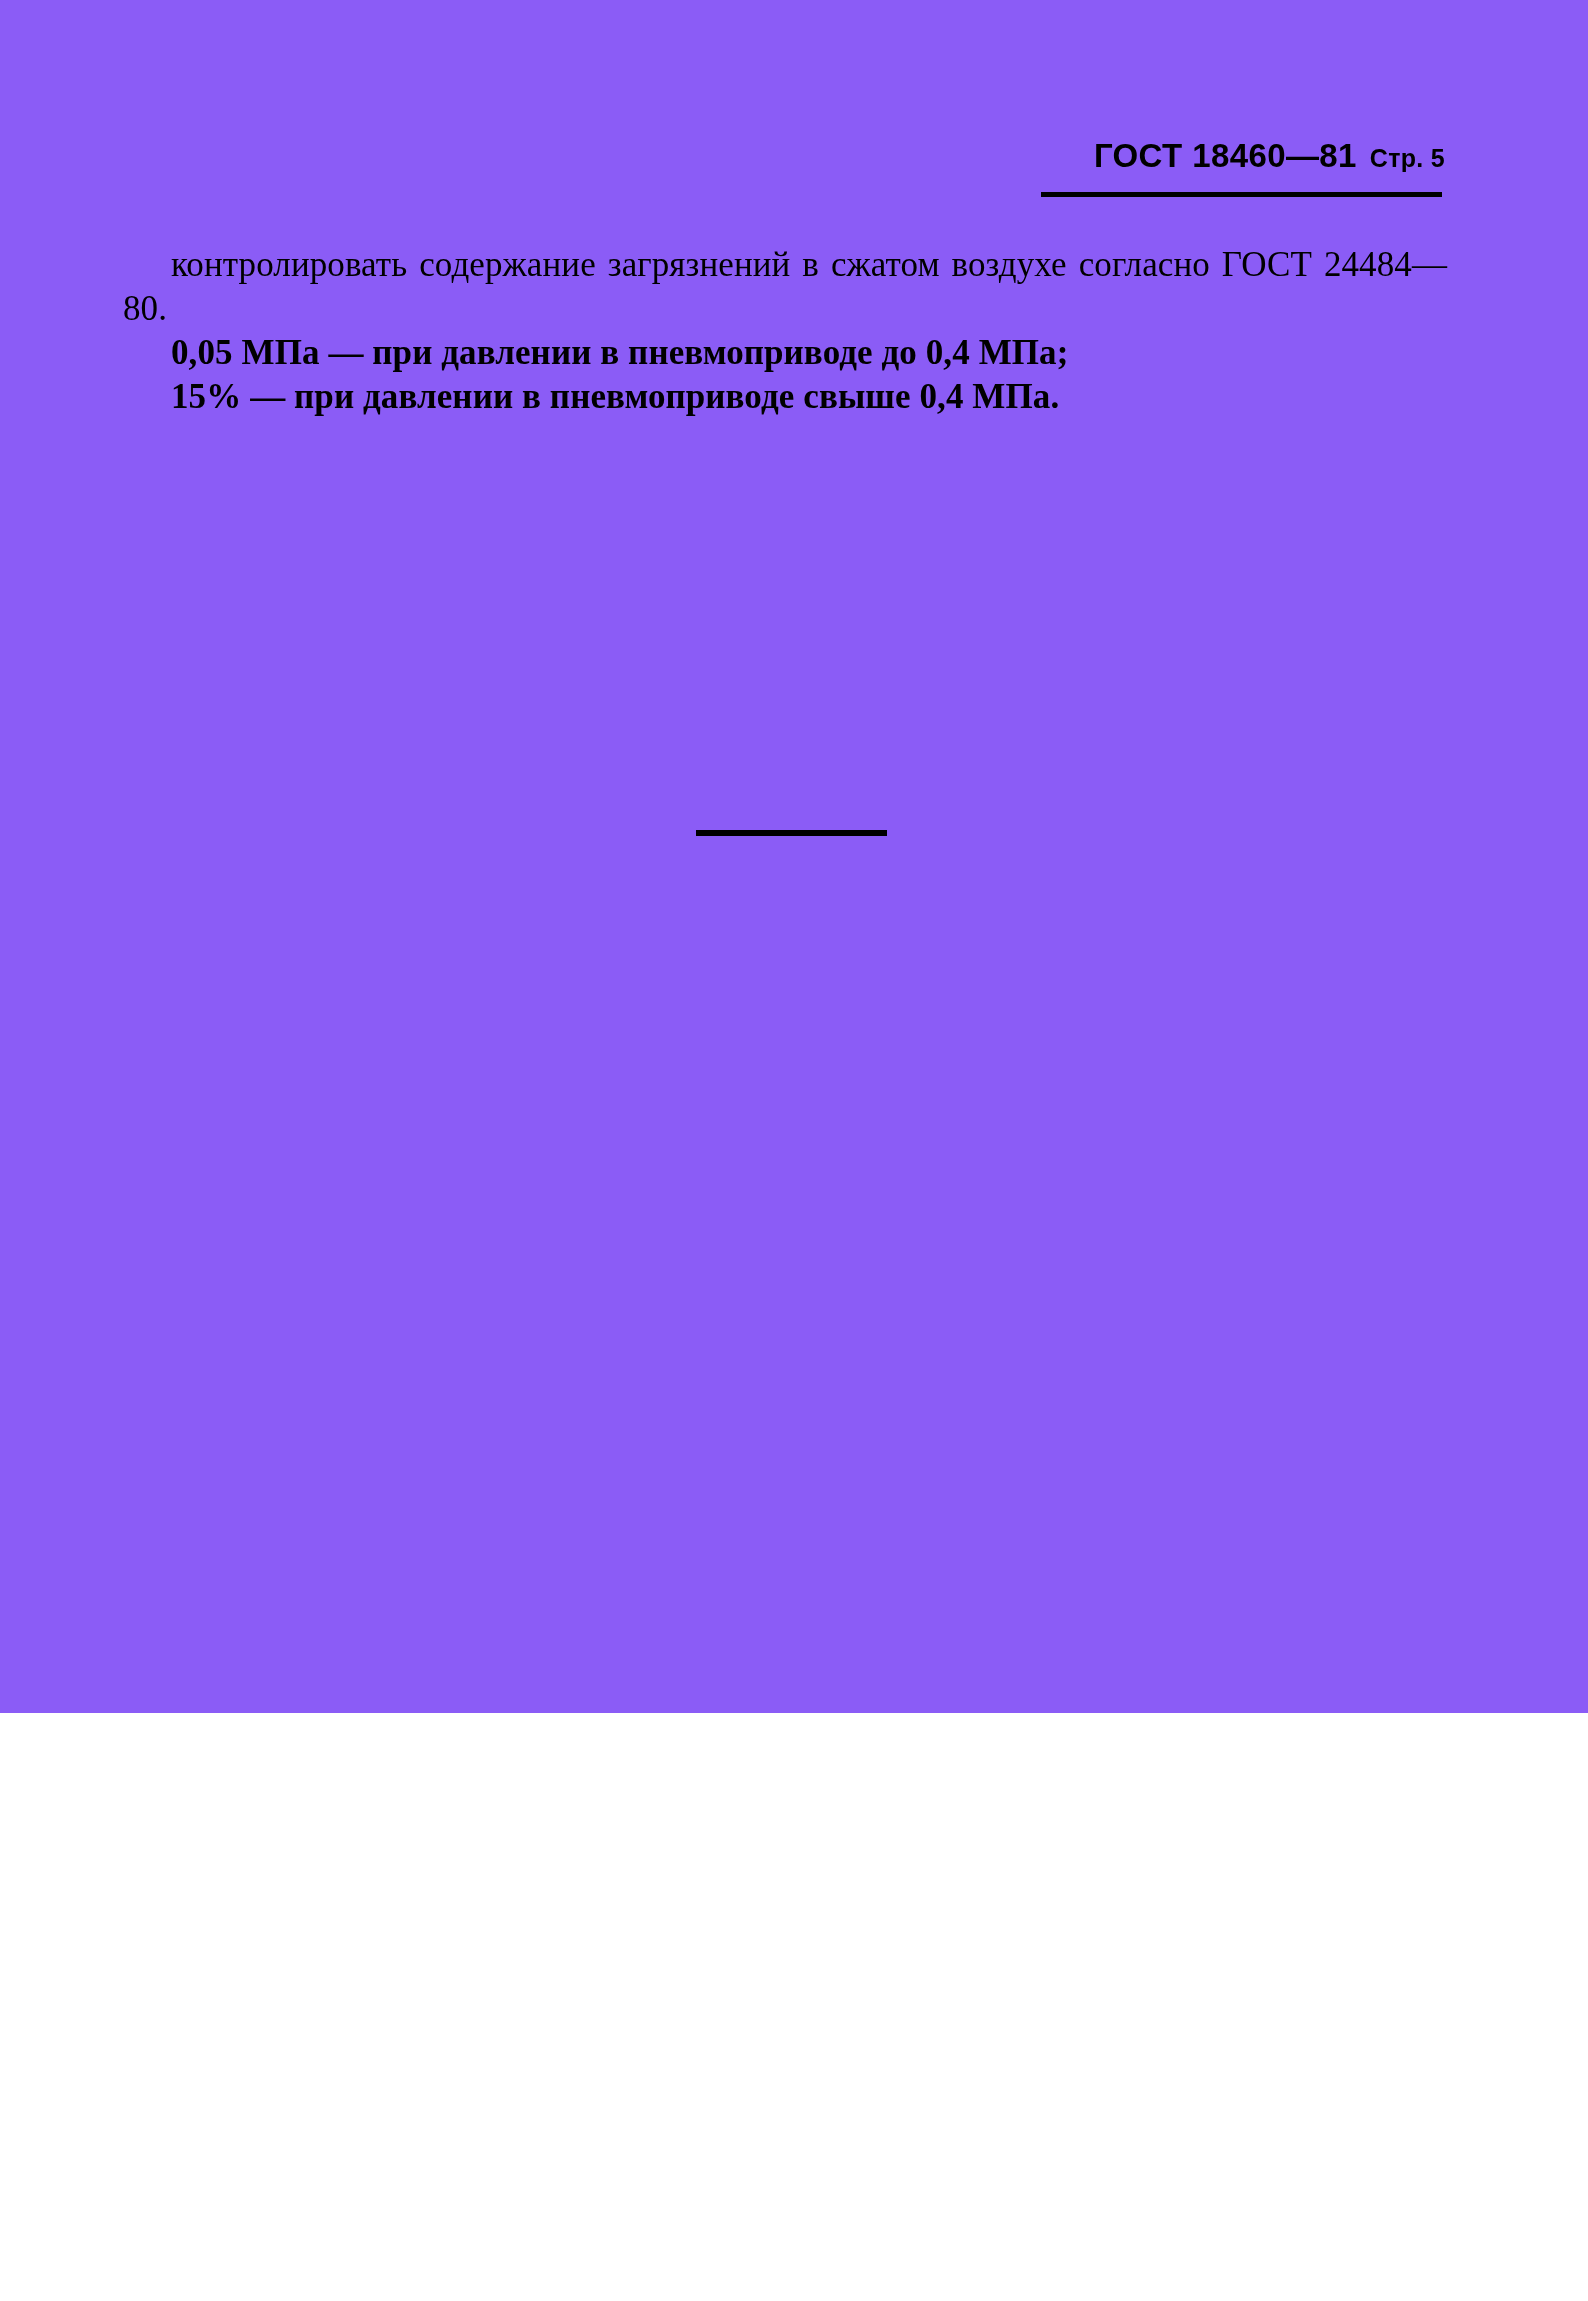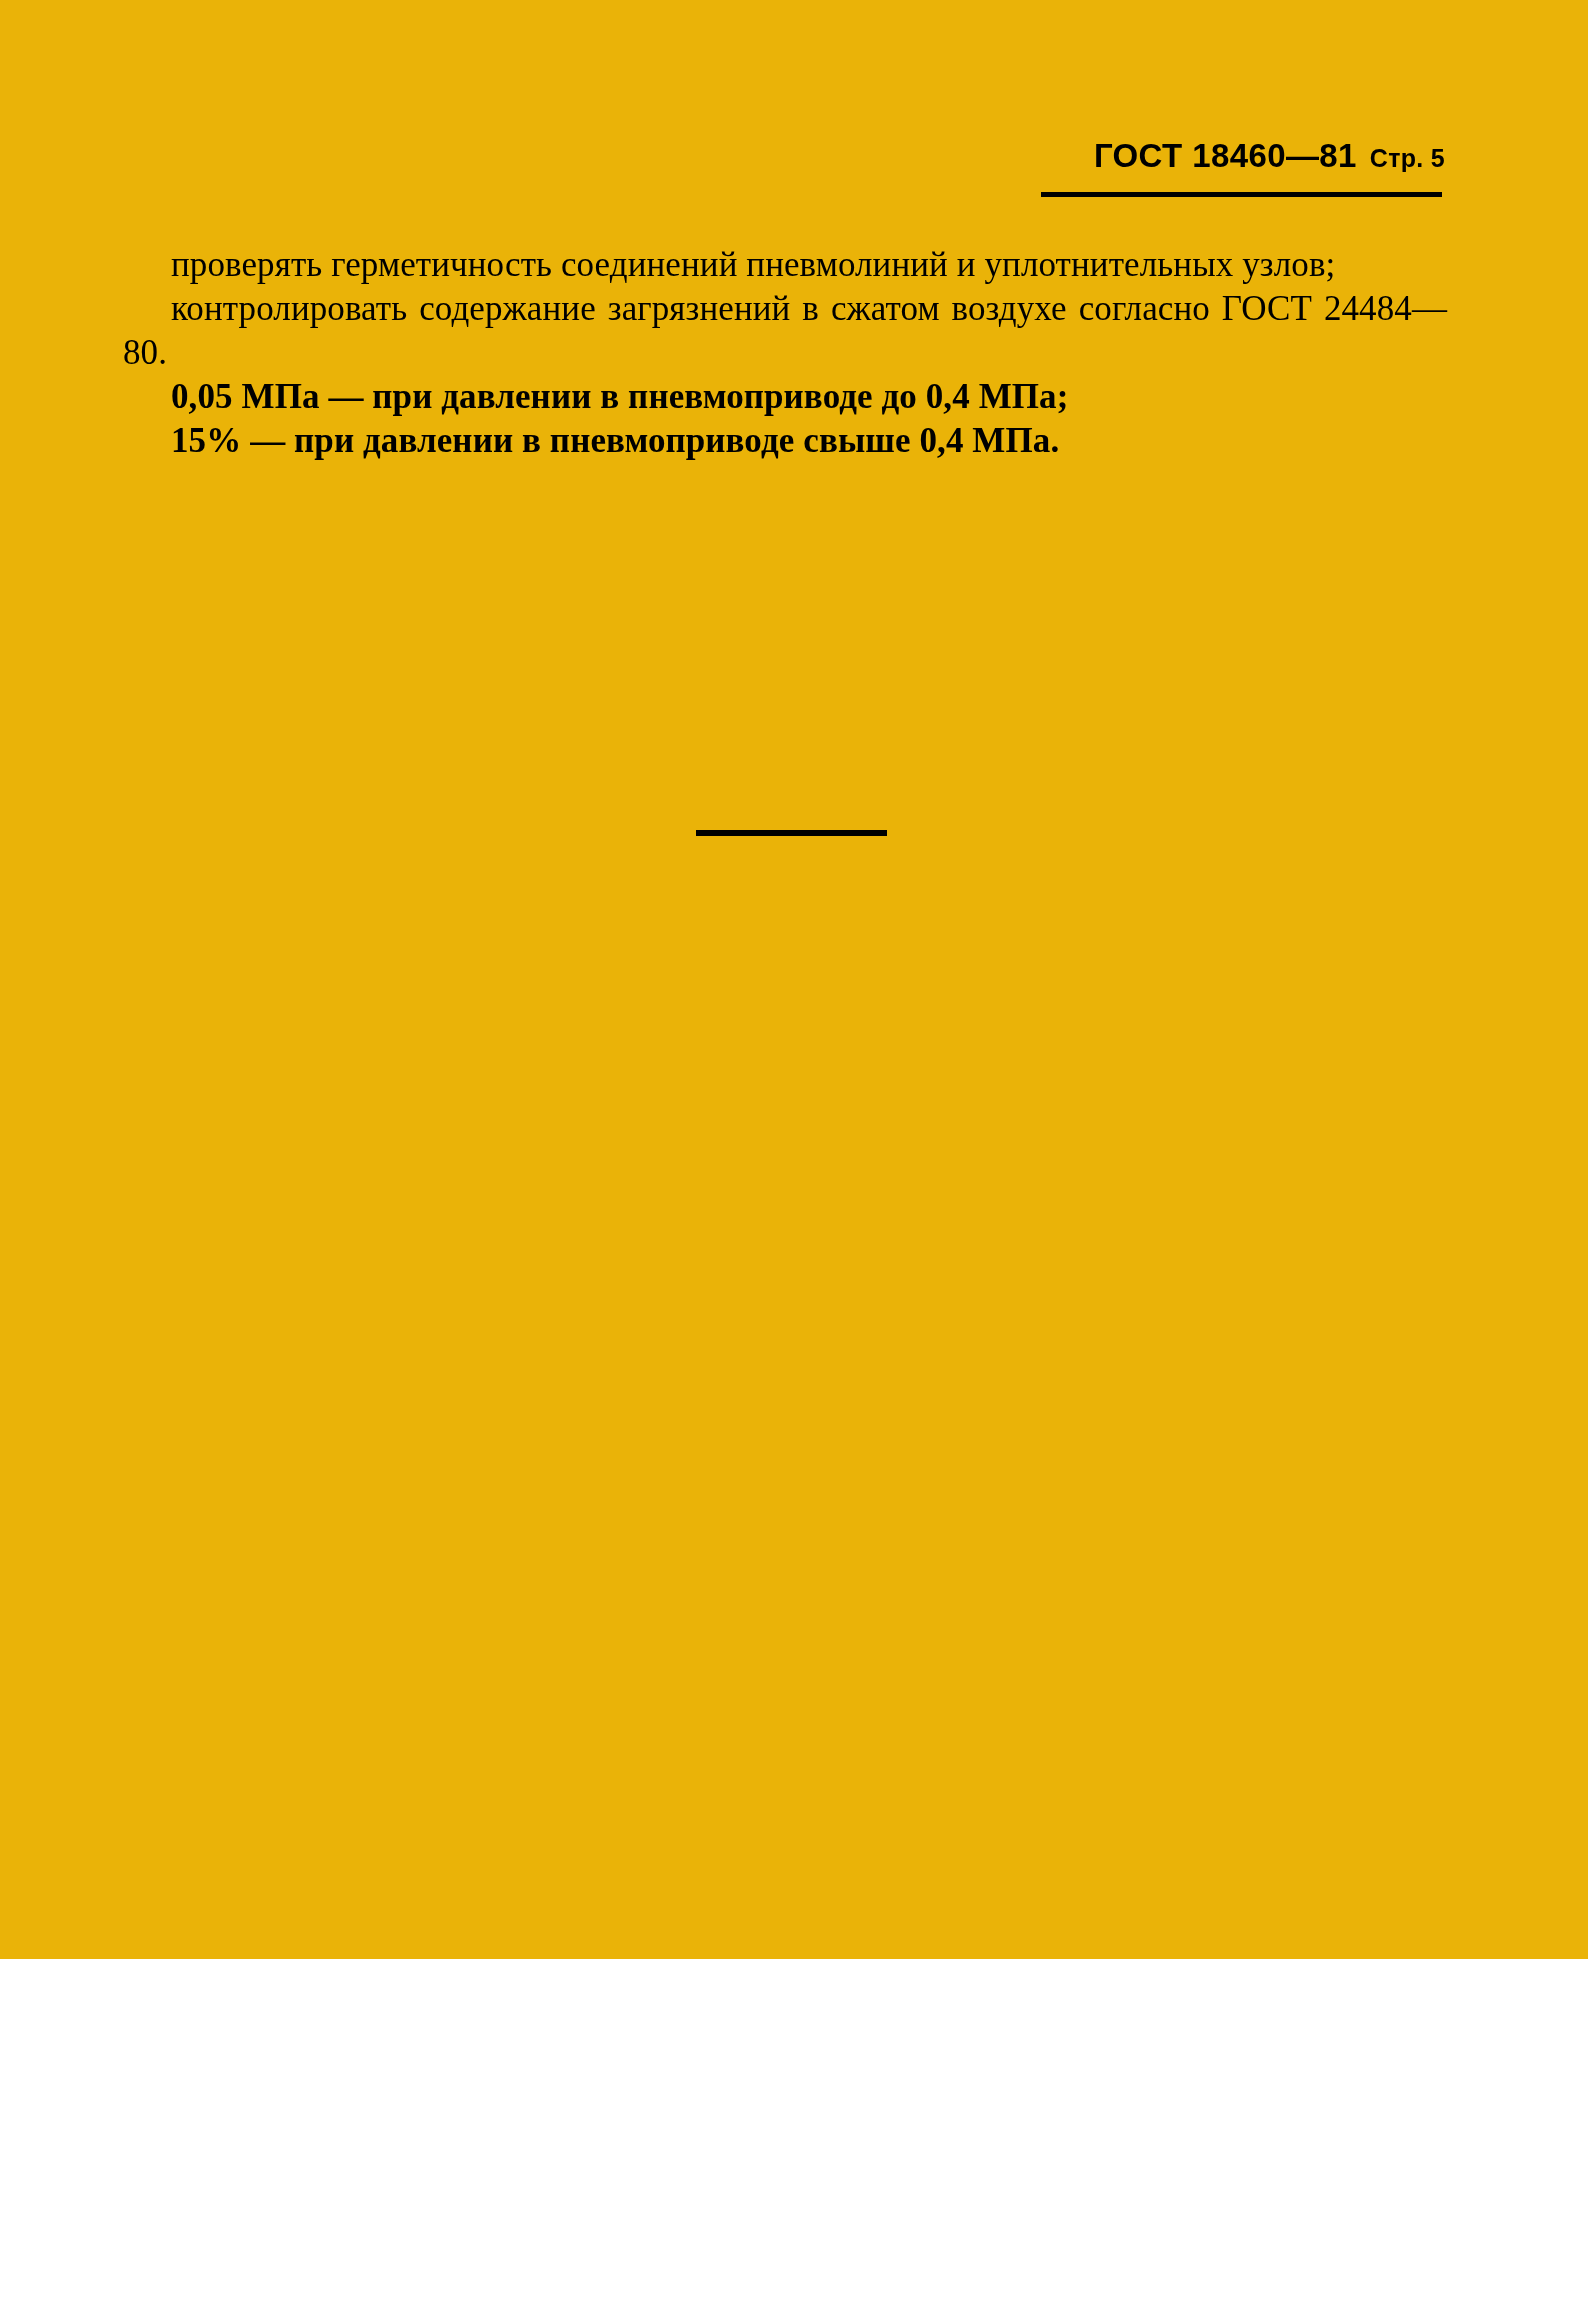--- a/index.html
+++ b/index.html
@@ -5,22 +5,22 @@
 <style>
   html, body {
     margin: 0;
     padding: 0;
     background: #ffffff;
   }
 
   .page {
     position: relative;
     width: 1589px;
-    height: 1959px;
-    background: #eab308;
+    height: 1713px;
+    background: #8b5cf6;
     overflow: hidden;
     font-family: "Liberation Serif", "DejaVu Serif", serif;
     color: #000000;
   }
 
   
   .page-header {
     position: absolute;
     top: 137px;
     right: 144px;
@@ -104,21 +104,20 @@
 
   <div class="page-header">
     <span class="header-standard">ГОСТ 18460—81</span>
     <span class="header-page">Стр. 5</span>
   </div>
 
   <div class="header-rule"></div>
 
   <div class="body-col">
 
-    <p class="para indent">проверять герметичность соединений пневмолиний и уплотнительных узлов;</p>
 
     <p class="para indent"><span>контролировать содержание загрязнений в сжатом воздухе согласно ГОСТ 24484—80.</span></p>
 
 
 
     <p class="para indent ragged heavy">0,05 МПа — при давлении в пневмоприводе до 0,4 МПа;</p>
 
     <p class="para indent ragged heavy">15% — при давлении в пневмоприводе свыше 0,4 МПа.</p>
 
   </div>

